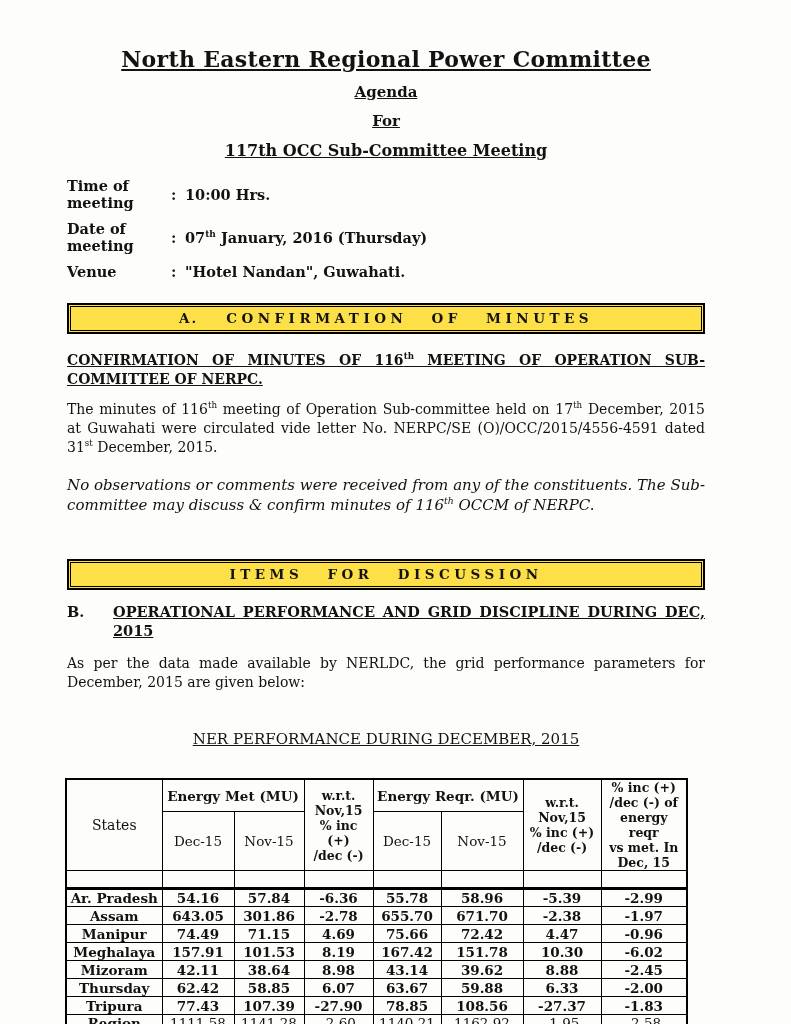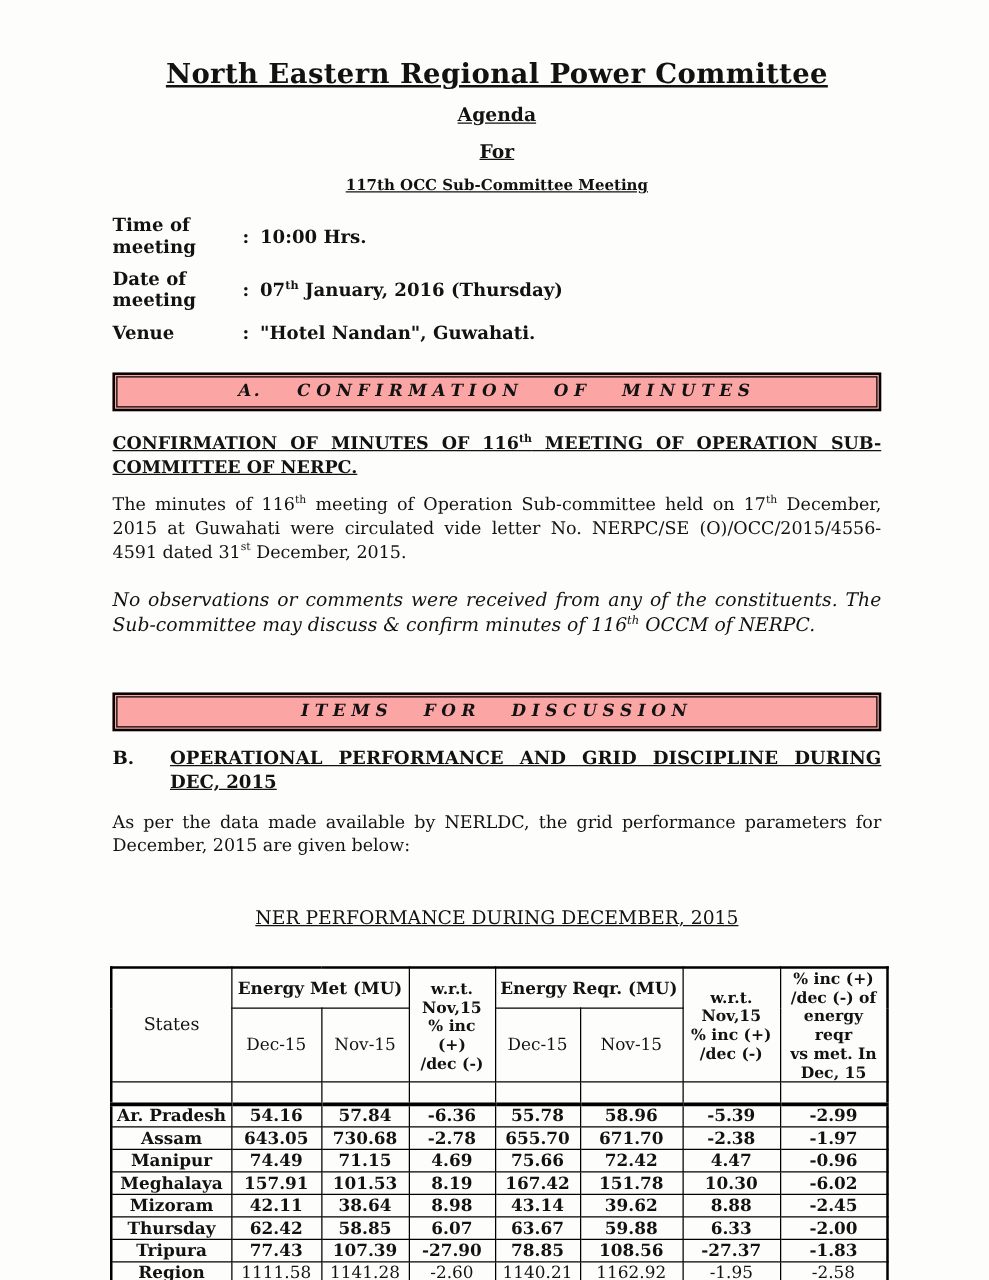--- a/index.html
+++ b/index.html
@@ -7,60 +7,59 @@
   body {
     width:791px; height:1024px;
     background:#fdfdfb;
     color:#121212;
     font-family:"DejaVu Serif","Liberation Serif",serif;
     overflow:hidden;
   }
   .page {
     position:relative;
     width:791px; height:1024px;
-    padding:46px 86px 0 90px;
+    padding:46px 86px 0 67px;
   }
   sup { font-size:0.62em; line-height:0; }
 
   .doc-title {
     text-align:center;
     font-size:22px;
     font-weight:bold;
     text-decoration:underline;
     letter-spacing:0.3px;
     margin:0;
   }
   .subtitle {
     text-align:center;
     font-size:15px;
     font-weight:bold;
     text-decoration:underline;
     margin-top:11px;
   }
-  .subtitle.meeting { font-size:12px; }
+  .subtitle.meeting { font-size:16px; }
 
   .info-block { margin-top:17px; }
   .info-row {
     display:flex;
     font-size:14.5px;
     font-weight:bold;
     margin-top:9px;
     line-height:17px;
     align-items:center;
   }
   .info-label { width:104px; flex:none; }
   .info-sep   { width:14px; flex:none; }
   .info-value { flex:1; }
 
   .rule-box {
     margin-top:23px;
     border:2px solid #000;
     padding:1px;
-    background:#fca5a5;
-    font-style:italic;
+    background:#fde047;
   }
   .rule-box-inner {
     border:1px solid #000;
     text-align:center;
     font-weight:bold;
     font-size:13.5px;
     line-height:16px;
     padding:3px 0 4px;
   }
   .spread { letter-spacing:4.5px; word-spacing:15px; }
@@ -258,21 +257,21 @@
           <td>57.84</td>
           <td>-6.36</td>
           <td>55.78</td>
           <td>58.96</td>
           <td>-5.39</td>
           <td>-2.99</td>
         </tr>
         <tr>
           <td class="state">Assam</td>
           <td>643.05</td>
-          <td>730.68</td>
+          <td>301.86</td>
           <td>-2.78</td>
           <td>655.70</td>
           <td>671.70</td>
           <td>-2.38</td>
           <td>-1.97</td>
         </tr>
         <tr>
           <td class="state">Manipur</td>
           <td>74.49</td>
           <td>71.15</td>

